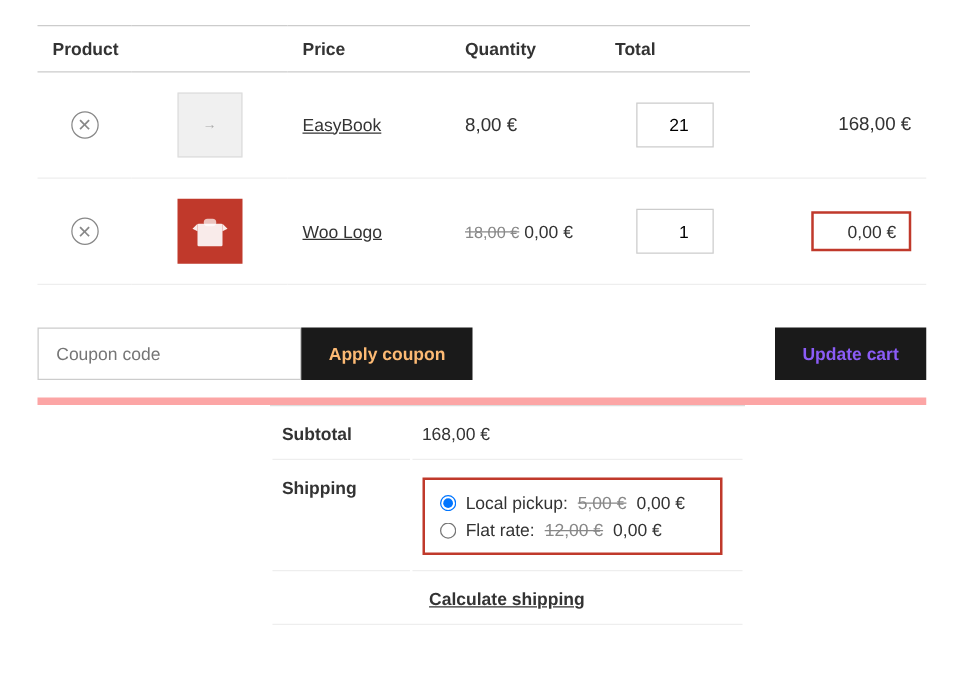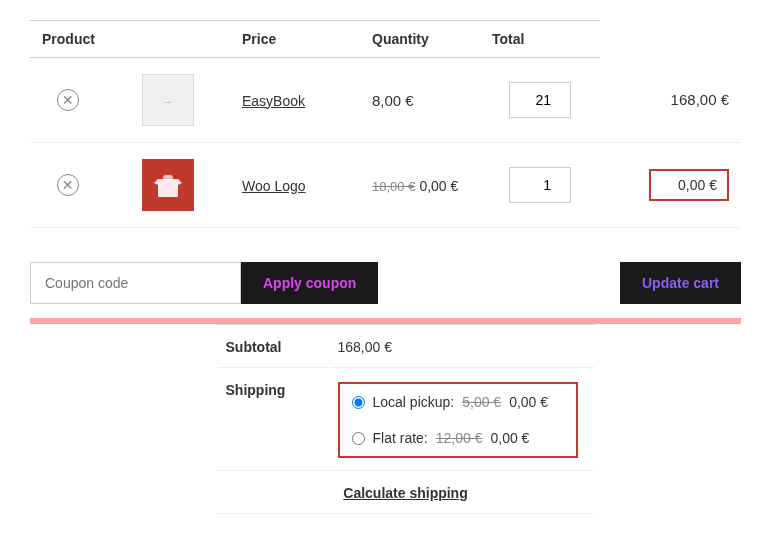--- a/index.html
+++ b/index.html
@@ -128,21 +128,21 @@
     .coupon-input {
       border: 1px solid #ccc;
       padding: 8px 14px;
       font-size: 14px;
       height: 42px;
       outline: none;
       min-width: 130px;
     }
     .apply-btn {
       background: #1a1a1a;
-      color: #d946ef;
+      color: #fdba74;
       border: none;
       padding: 8px 22px;
       font-size: 14px;
       font-weight: 600;
       cursor: pointer;
       height: 42px;
     }
 
     .update-btn {
       background: #1a1a1a;
@@ -185,21 +185,21 @@
     .shipping-options {
       border: 2px solid #c0392b;
       padding: 10px 12px;
       display: inline-block;
       min-width: 240px;
     }
     .shipping-option {
       display: flex;
       align-items: center;
       gap: 8px;
-      margin-bottom: 20px;
+      margin-bottom: 6px;
       font-size: 14px;
     }
     .shipping-option:last-child { margin-bottom: 0; }
     .shipping-option input[type="radio"] {
       margin: 0;
     }
     .shipping-price-original {
       text-decoration: line-through;
       color: #888;
     }

